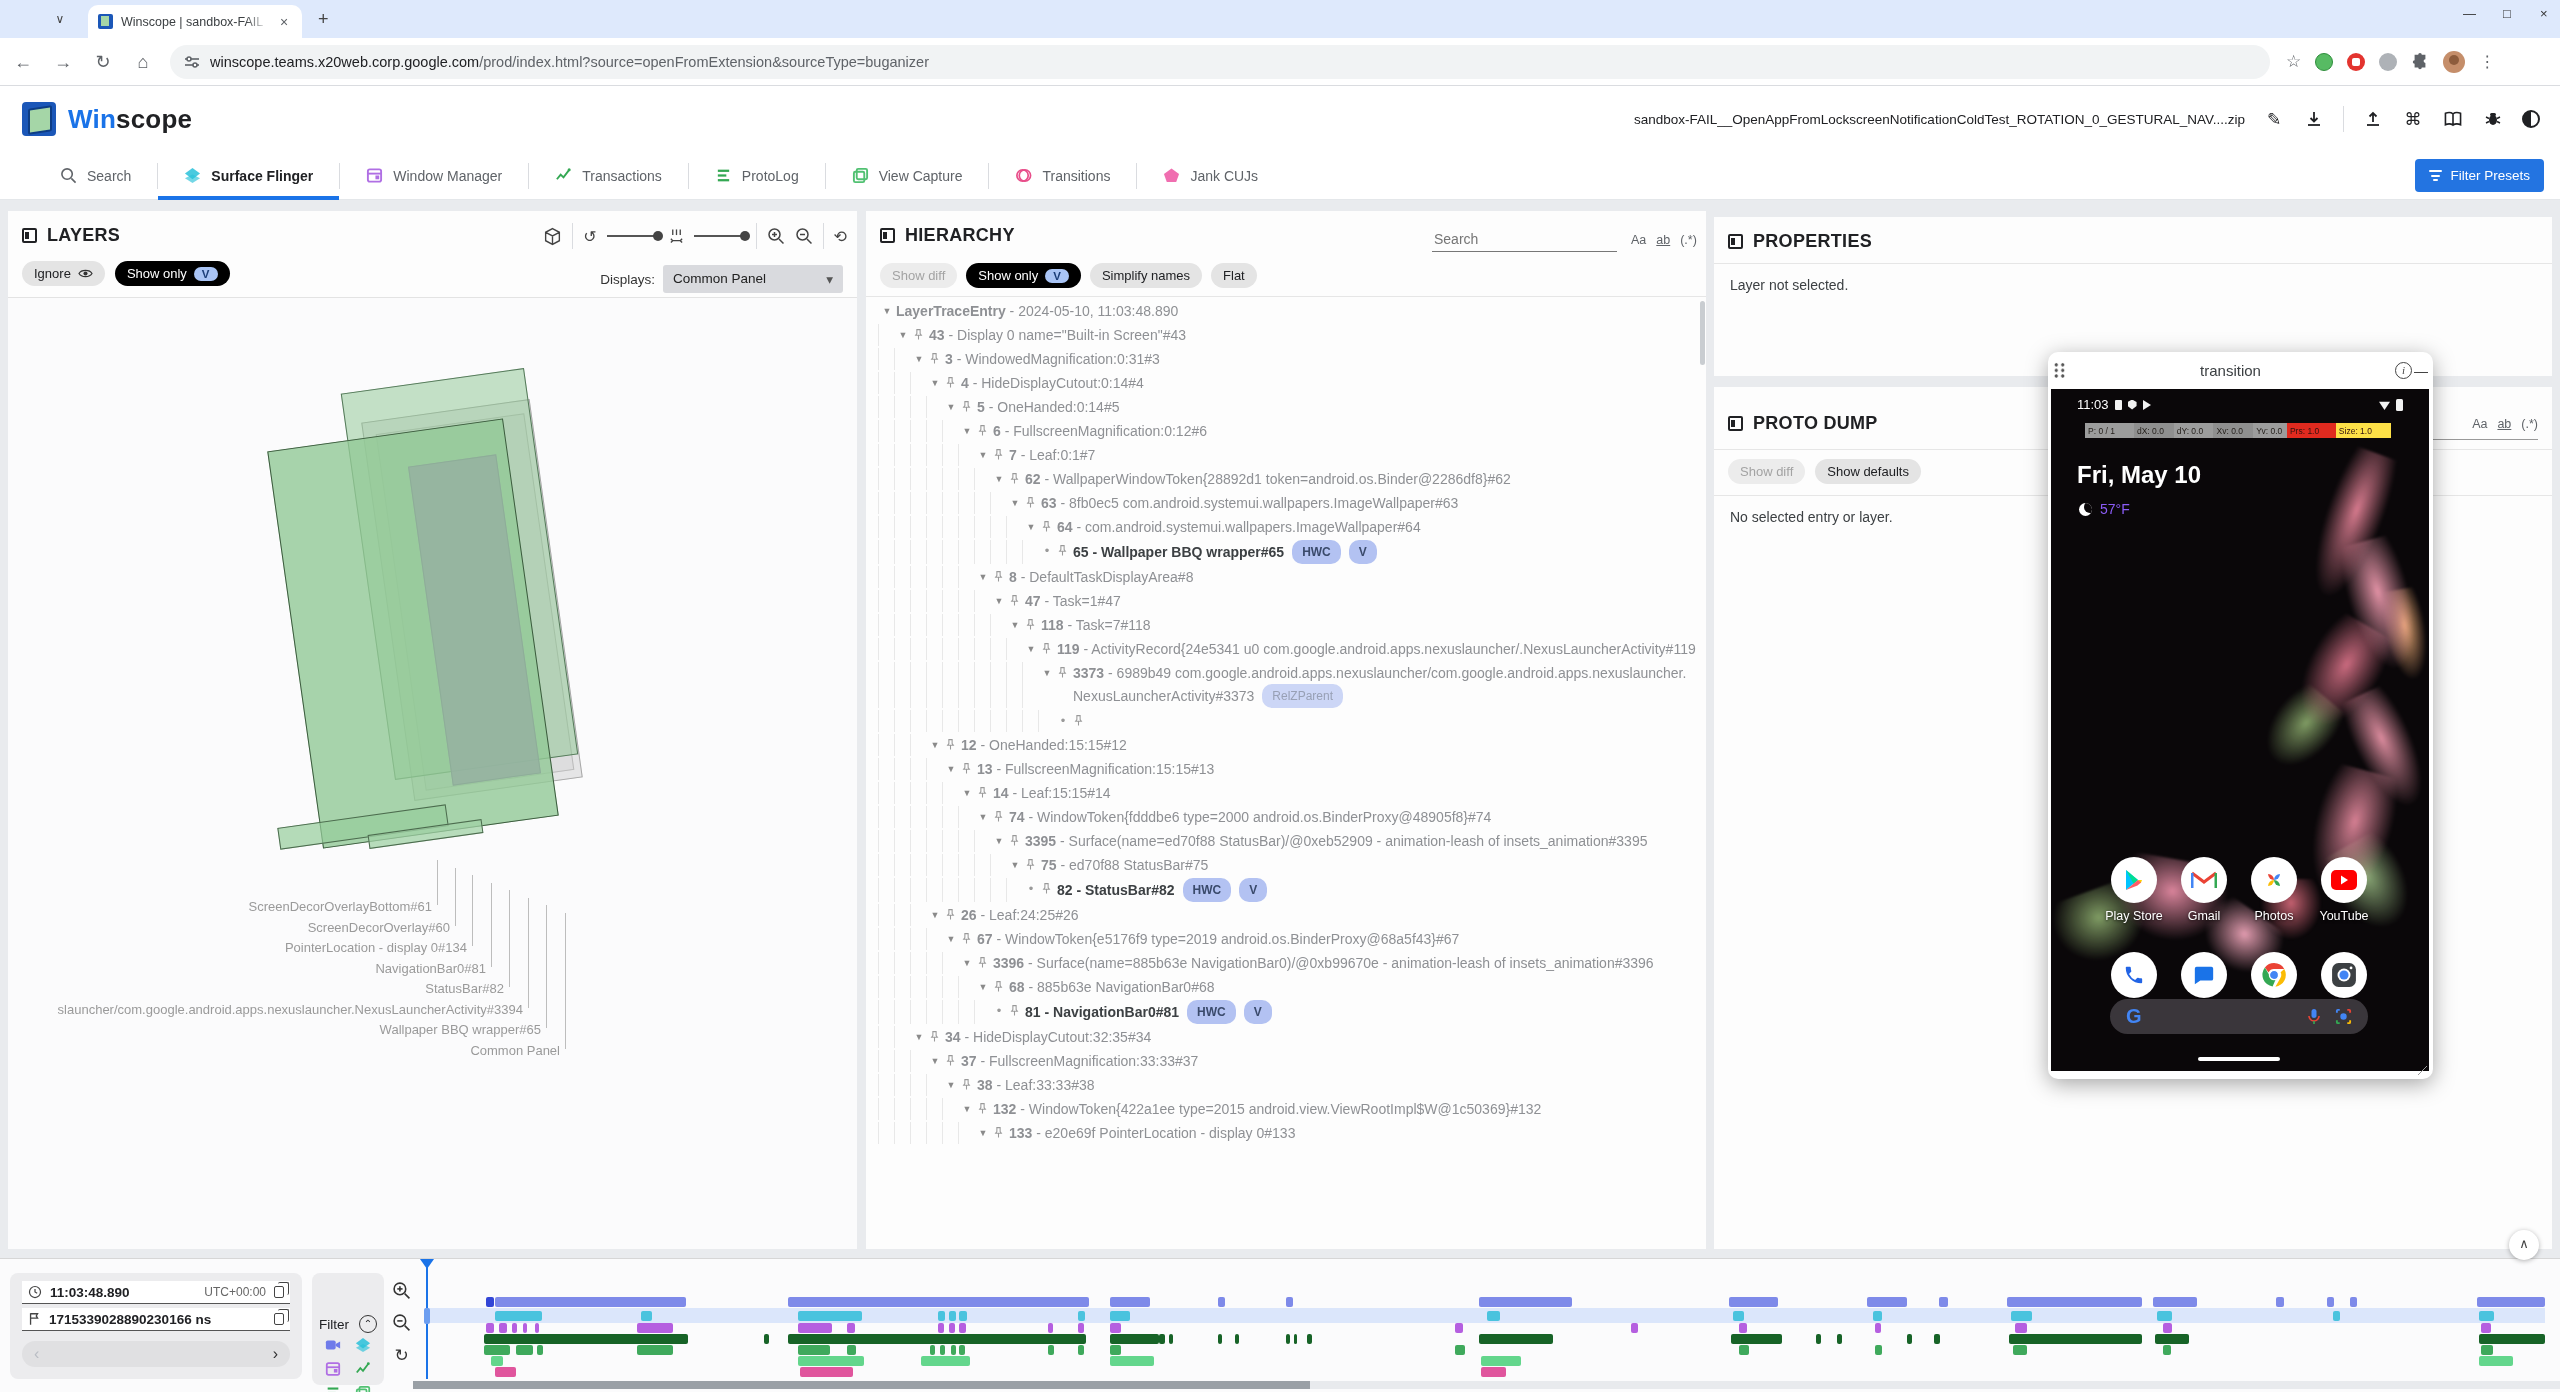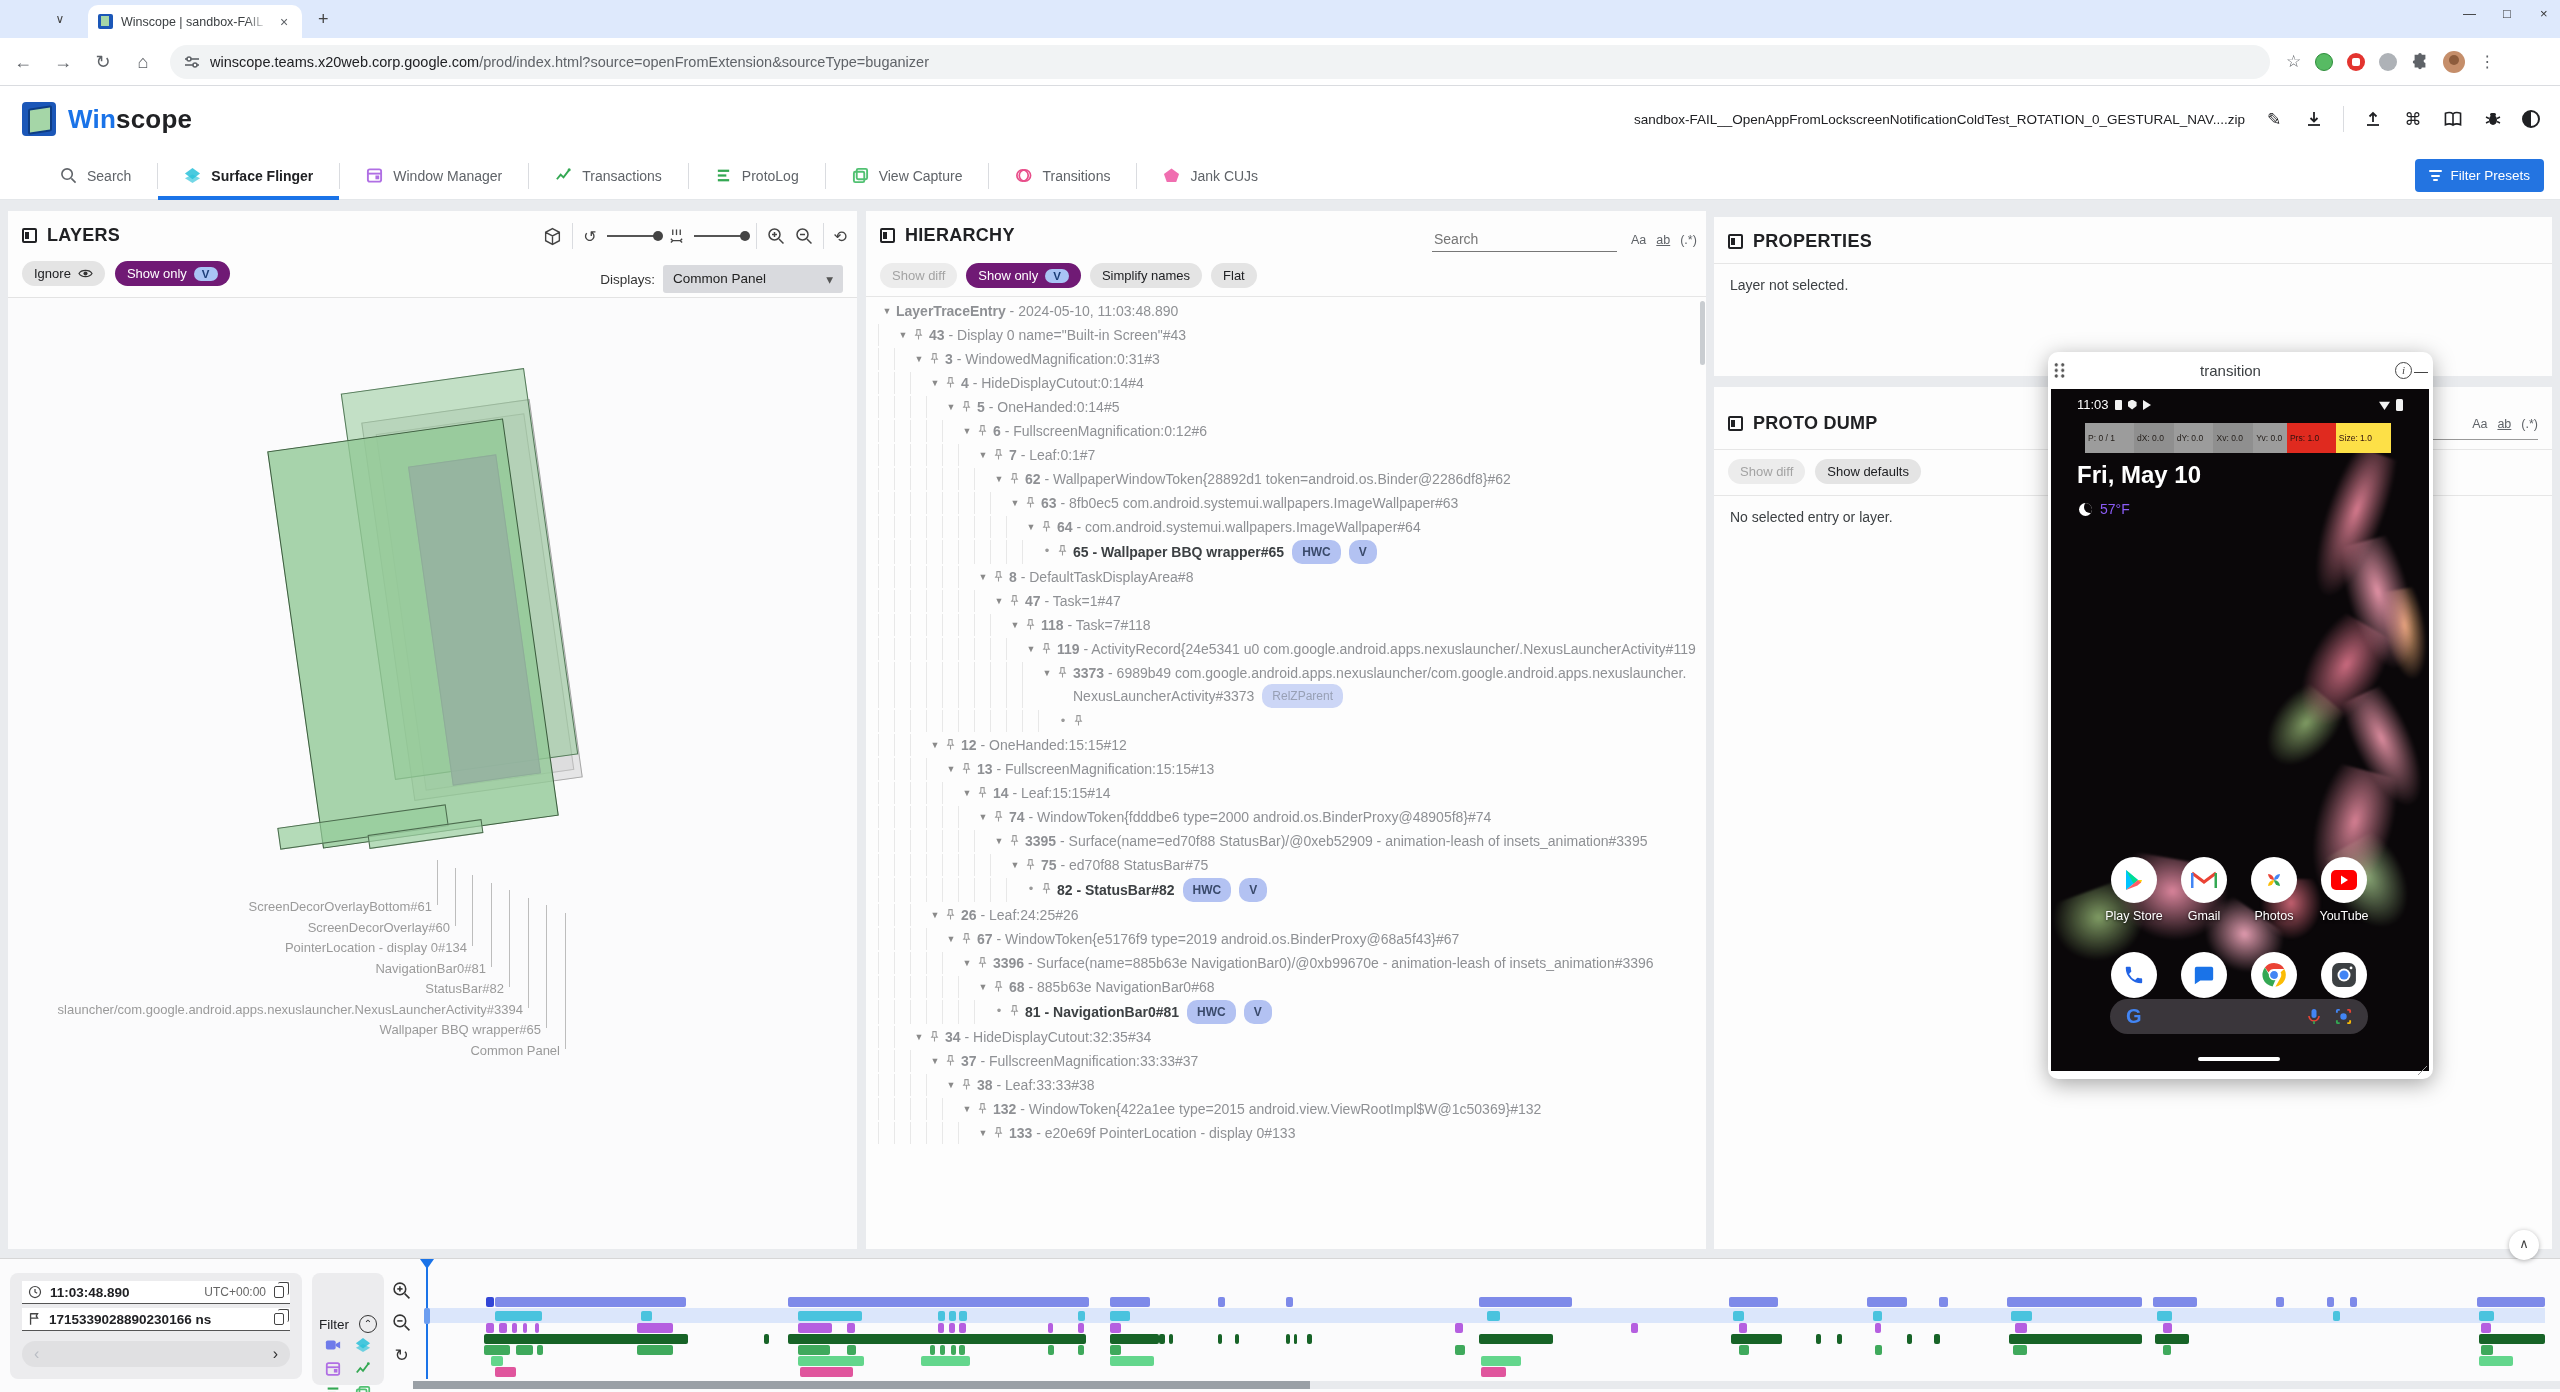--- a/index.html
+++ b/index.html
@@ -51,21 +51,21 @@
   .fpico i{display:block;height:2px;background:#fff;margin:2.5px 0;border-radius:2px;}
   .fpico i:nth-child(2){width:9px;margin-left:2px;}.fpico i:nth-child(3){width:5px;margin-left:4px;}
   
   .panel{position:absolute;background:#fdfdfd;}
   .ptitle{display:flex;align-items:center;gap:10px;font-size:18px;font-weight:600;letter-spacing:.3px;color:#202124;}
   .dockic{width:15px;height:15px;border:2px solid #202124;border-radius:2px;position:relative;}
   .dockic::after{content:"";position:absolute;left:1px;top:2px;width:4px;height:7px;background:#202124;}
   .chip-btn{background:#e4e4e4;color:#202124;font-size:13px;border-radius:14px;padding:5px 12px;
             display:inline-flex;align-items:center;gap:7px;}
   .chip-btn.disabled{color:#a3a3a3;background:#ececec;}
-  .chip-btn.blue{background:#701a75;color:#fff;}
+  .chip-btn.blue{background:#000000;color:#fff;}
   .vbadge{background:#a9c4f5;color:#1c3e78;font-size:11.5px;border-radius:9px;padding:1px 8px;font-weight:700;}
   .srch-ics{color:#5f6368;font-size:12.5px;display:flex;gap:10px;align-items:center;}
   .srch-ics .ab{text-decoration:underline;}
   
   .lay-toolbar{position:absolute;right:10px;top:12px;display:flex;align-items:center;gap:10px;color:#444;}
   .slider{width:52px;height:2px;background:#555;position:relative;}
   .slider::after{content:"";position:absolute;right:-4px;top:-4px;width:10px;height:10px;border-radius:50%;background:#444;}
   .disp-row{position:absolute;right:14px;top:54px;display:flex;align-items:center;gap:8px;font-size:13.5px;color:#333;}
   .disp-sel{background:#d9dade;border-radius:3px;padding:6px 10px;width:180px;display:flex;justify-content:space-between;color:#222;}
   .canvas{position:absolute;left:0;top:86px;right:0;bottom:0;background:#fbfbfc;overflow:hidden;border-top:1px solid #e3e3e3;}
@@ -95,21 +95,21 @@
   .dots6{width:13px;height:17px;background-image:radial-gradient(#555 1.6px,transparent 2px);background-size:6.5px 5.6px;}
   .twin-title{flex:1;text-align:center;font-size:15px;color:#3c4043;}
   .circle-i{width:17px;height:17px;border:1.4px solid #444;border-radius:50%;font-size:11px;line-height:14px;
             text-align:center;color:#444;font-style:italic;font-family:"Liberation Serif",serif;}
   .phone{position:absolute;left:3px;right:4px;top:37px;bottom:8px;background:#0a0709;overflow:hidden;}
   .petal{position:absolute;filter:blur(1px);}
   .pstatus{position:absolute;left:0;right:0;top:8px;display:flex;align-items:center;color:#fff;font-size:13px;padding:0 26px;justify-content:space-between;}
   .sico{display:inline-block;margin-left:6px;opacity:.95;}
   .wifi{width:11px;height:11px;background:#fff;clip-path:polygon(50% 100%,0 25%,100% 25%);}
   .batt{width:7px;height:12px;background:#fff;border-radius:1.5px;}
-  .pstrip{position:absolute;left:34px;right:38px;top:34px;height:30px;display:flex;font-size:8.5px;color:#26211d;}
+  .pstrip{position:absolute;left:34px;right:38px;top:34px;height:15px;display:flex;font-size:8.5px;color:#26211d;}
   .pstrip span{display:flex;align-items:center;padding-left:3px;overflow:hidden;white-space:nowrap;}
   .pdate{position:absolute;left:26px;top:72px;color:#fff;font-size:24px;font-weight:700;}
   .ptemp{position:absolute;left:28px;top:112px;color:#8b5cf6;font-size:14px;display:flex;align-items:center;gap:8px;}
   .moon{width:13px;height:13px;border-radius:50%;background:#fff;position:relative;overflow:hidden;}
   .moon::after{content:"";position:absolute;left:5px;top:-2px;width:12px;height:12px;border-radius:50%;background:#0a0709;}
   .appgrid{position:absolute;left:0;top:468px;width:100%;}
   .appcirc{position:absolute;width:46px;height:46px;border-radius:50%;background:#fff;display:flex;align-items:center;justify-content:center;}
   .applbl{position:absolute;width:80px;text-align:center;color:#fff;font-size:12.5px;text-shadow:0 1px 3px rgba(0,0,0,.8);top:52px;}
   .gpill{position:absolute;left:59px;top:610px;width:258px;height:35px;background:#3a363b;border-radius:18px;
          display:flex;align-items:center;padding:0 16px;}

